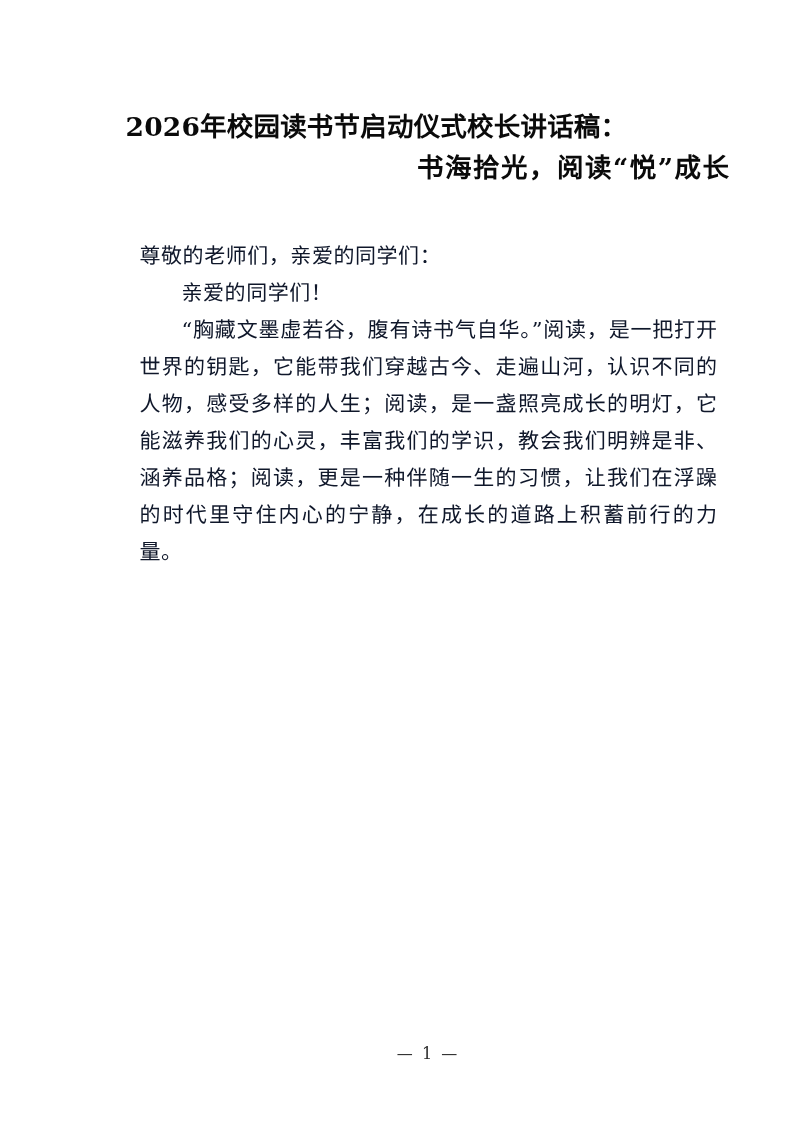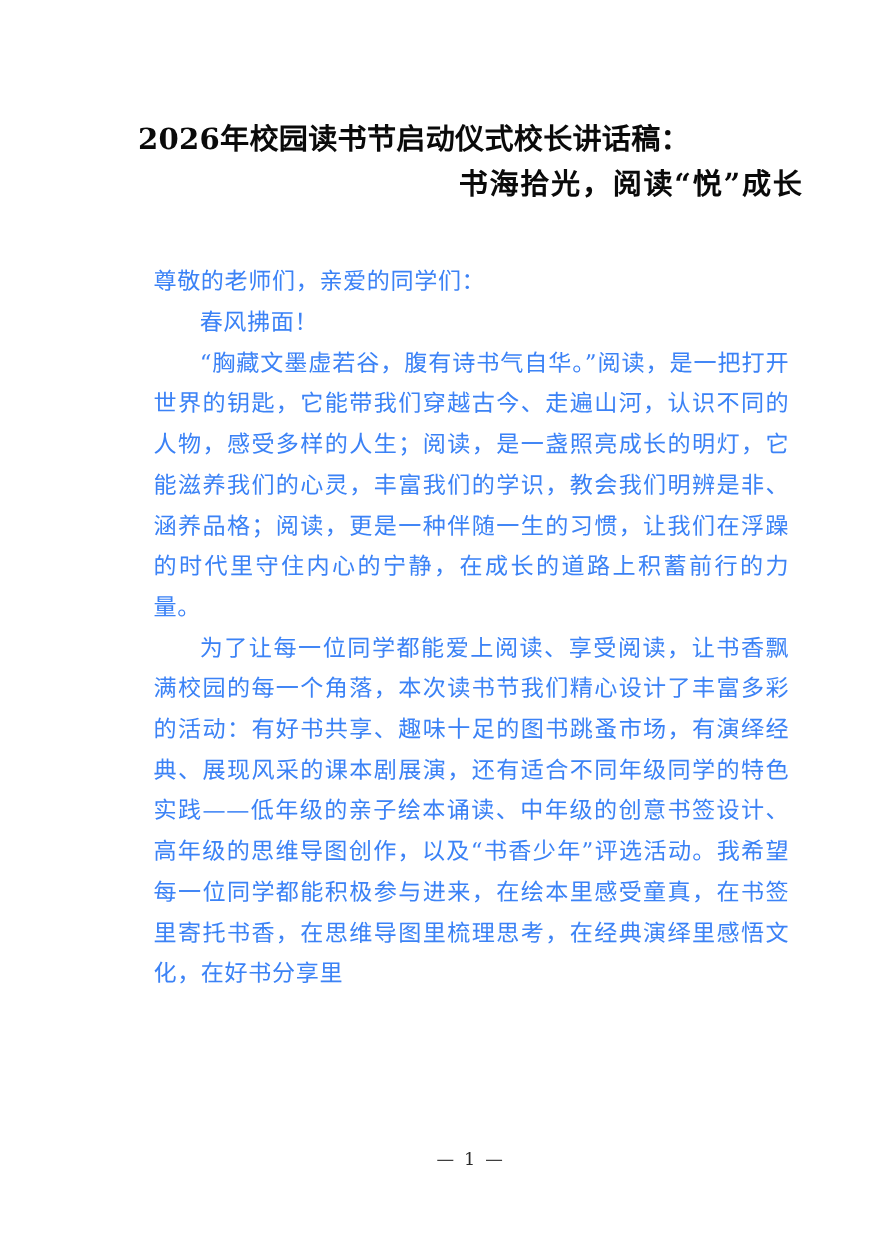--- a/index.html
+++ b/index.html
@@ -49,21 +49,21 @@
 
   
   .body-text {
     position: absolute;
     left: 108px;
     top: 238px;
     width: 578px;
     font-family: "DejaVu Serif", "Liberation Serif", serif;
     font-size: 21px;
     line-height: 37px;
-    color: #3b82f6;
+    color: #0f172a;
     text-align: justify;
     text-justify: inter-ideograph;
     letter-spacing: 0.55px;
   }
 
   .para {
     margin: 0;
     text-indent: 2em;
     text-align: justify;
     text-justify: inter-ideograph;
@@ -91,20 +91,19 @@
 
 <div class="page">
 
   <div class="doc-title">
     <span class="tline tline-1">2026年校园读书节启动仪式校长讲话稿：</span>
     <span class="tline tline-2">书海拾光，阅读“悦”成长</span>
   </div>
 
   <div class="body-text">
     <p class="para no-indent">尊敬的老师们，亲爱的同学们：</p>
-    <p class="para">春风拂面！</p>
+    <p class="para">亲爱的同学们！</p>
     <p class="para">“胸藏文墨虚若谷，腹有诗书气自华。”阅读，是一把打开世界的钥匙，它能带我们穿越古今、走遍山河，认识不同的人物，感受多样的人生；阅读，是一盏照亮成长的明灯，它能滋养我们的心灵，丰富我们的学识，教会我们明辨是非、涵养品格；阅读，更是一种伴随一生的习惯，让我们在浮躁的时代里守住内心的宁静，在成长的道路上积蓄前行的力量。</p>
-    <p class="para">为了让每一位同学都能爱上阅读、享受阅读，让书香飘满校园的每一个角落，本次读书节我们精心设计了丰富多彩的活动：有好书共享、趣味十足的图书跳蚤市场，有演绎经典、展现风采的课本剧展演，还有适合不同年级同学的特色实践——低年级的亲子绘本诵读、中年级的创意书签设计、高年级的思维导图创作，以及“书香少年”评选活动。我希望每一位同学都能积极参与进来，在绘本里感受童真，在书签里寄托书香，在思维导图里梳理思考，在经典演绎里感悟文化，在好书分享里</p>
   </div>
 
   <div class="page-footer">— 1 —</div>
 
 </div>
 
 </body></html>

